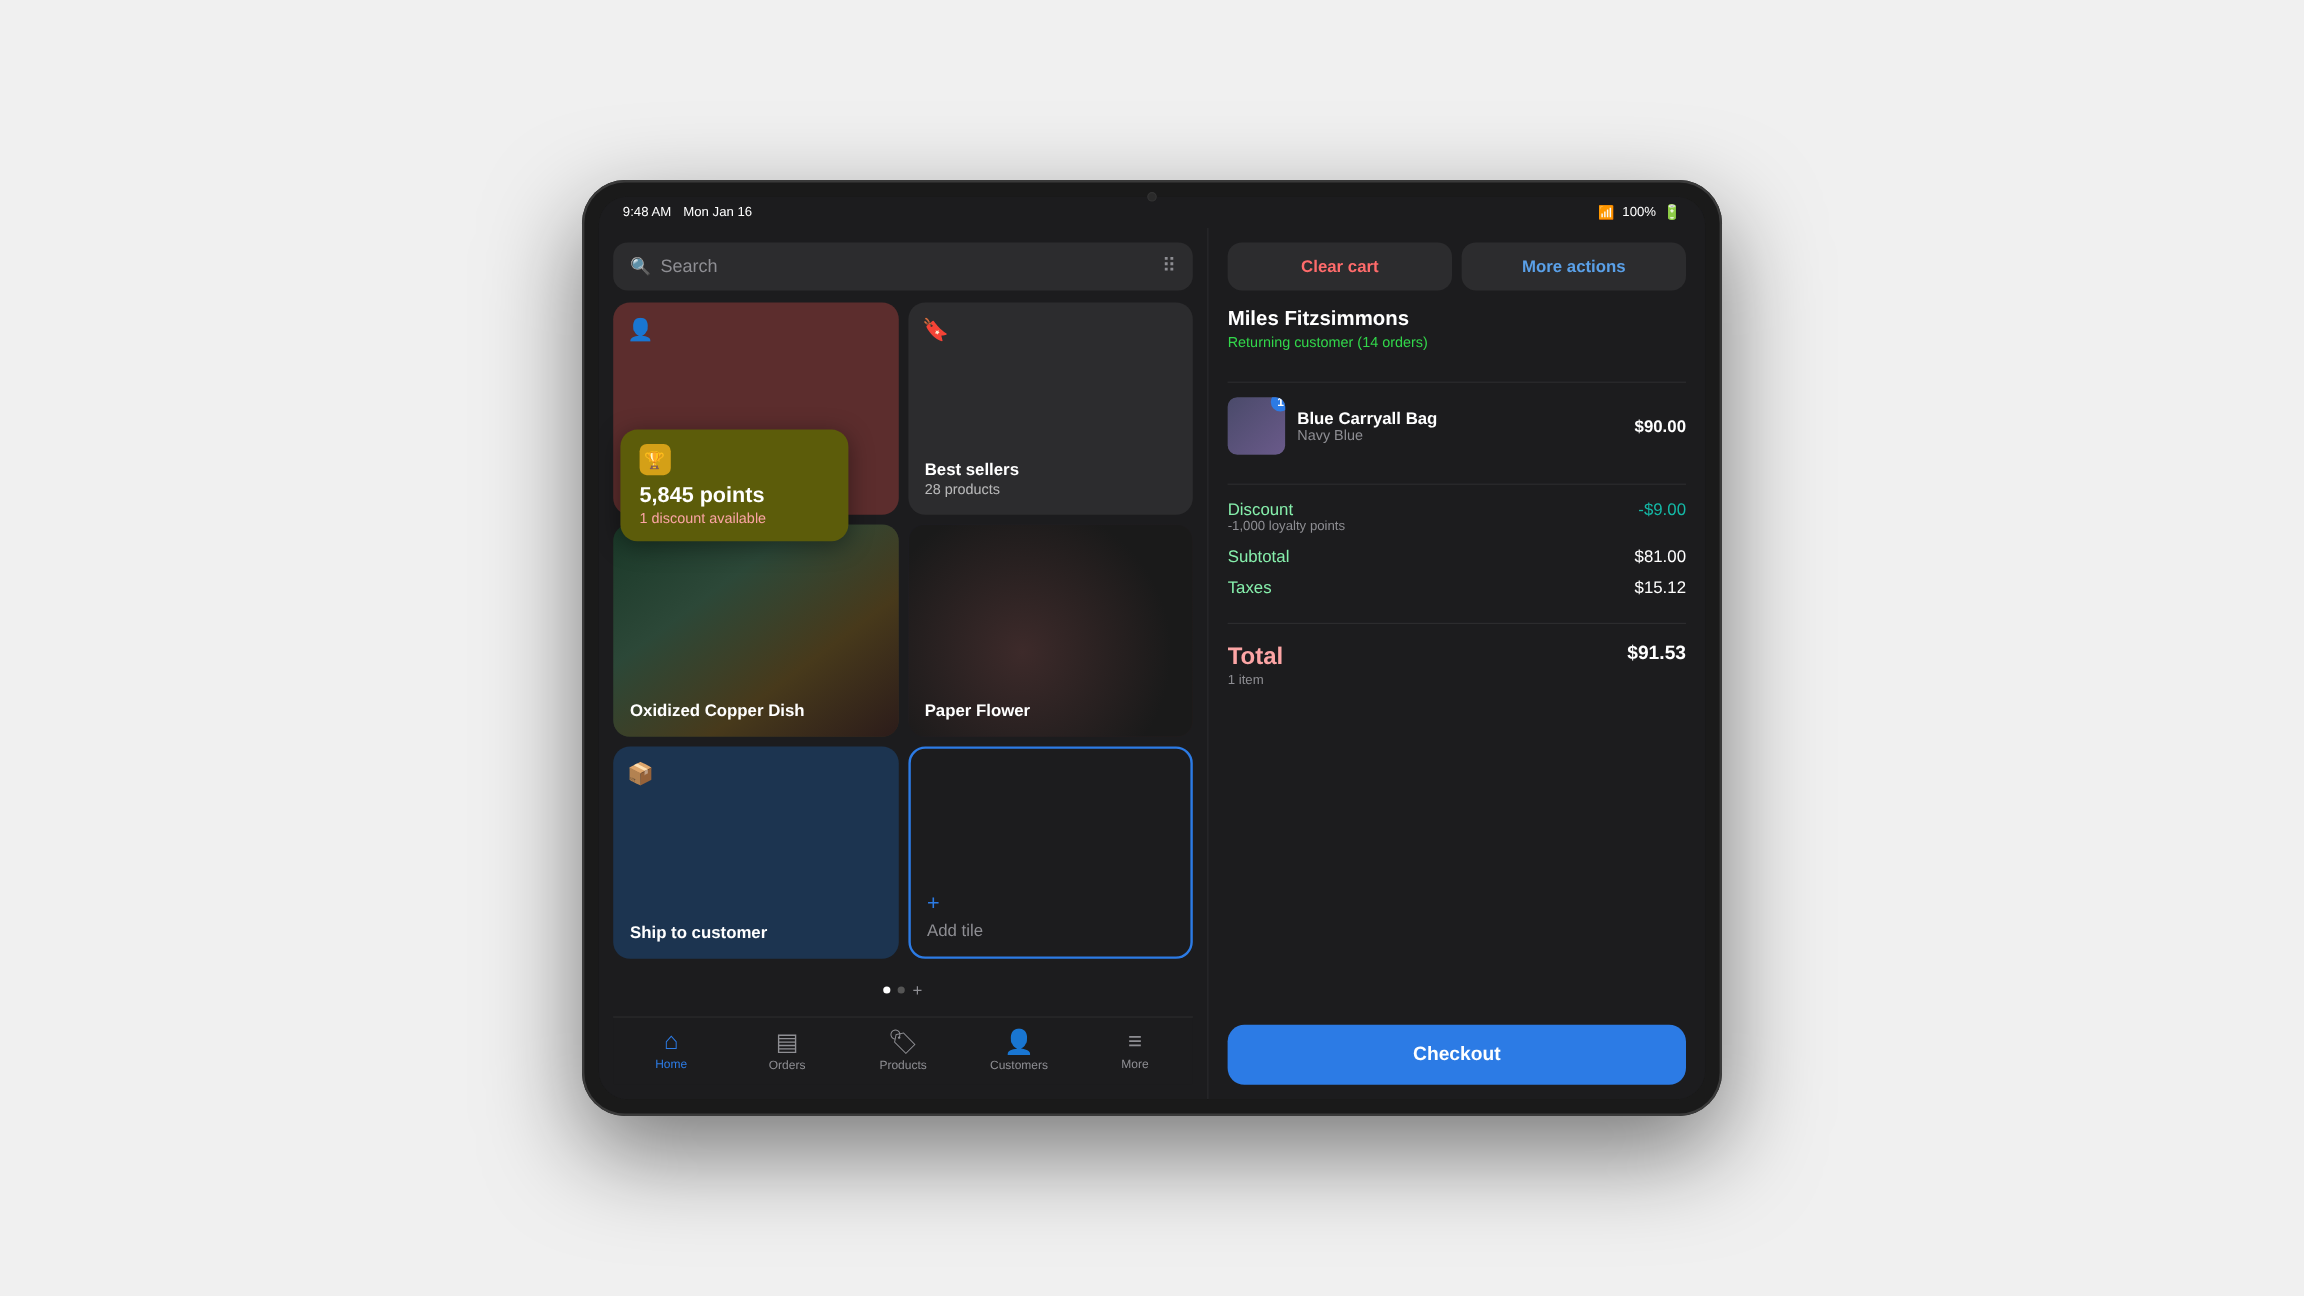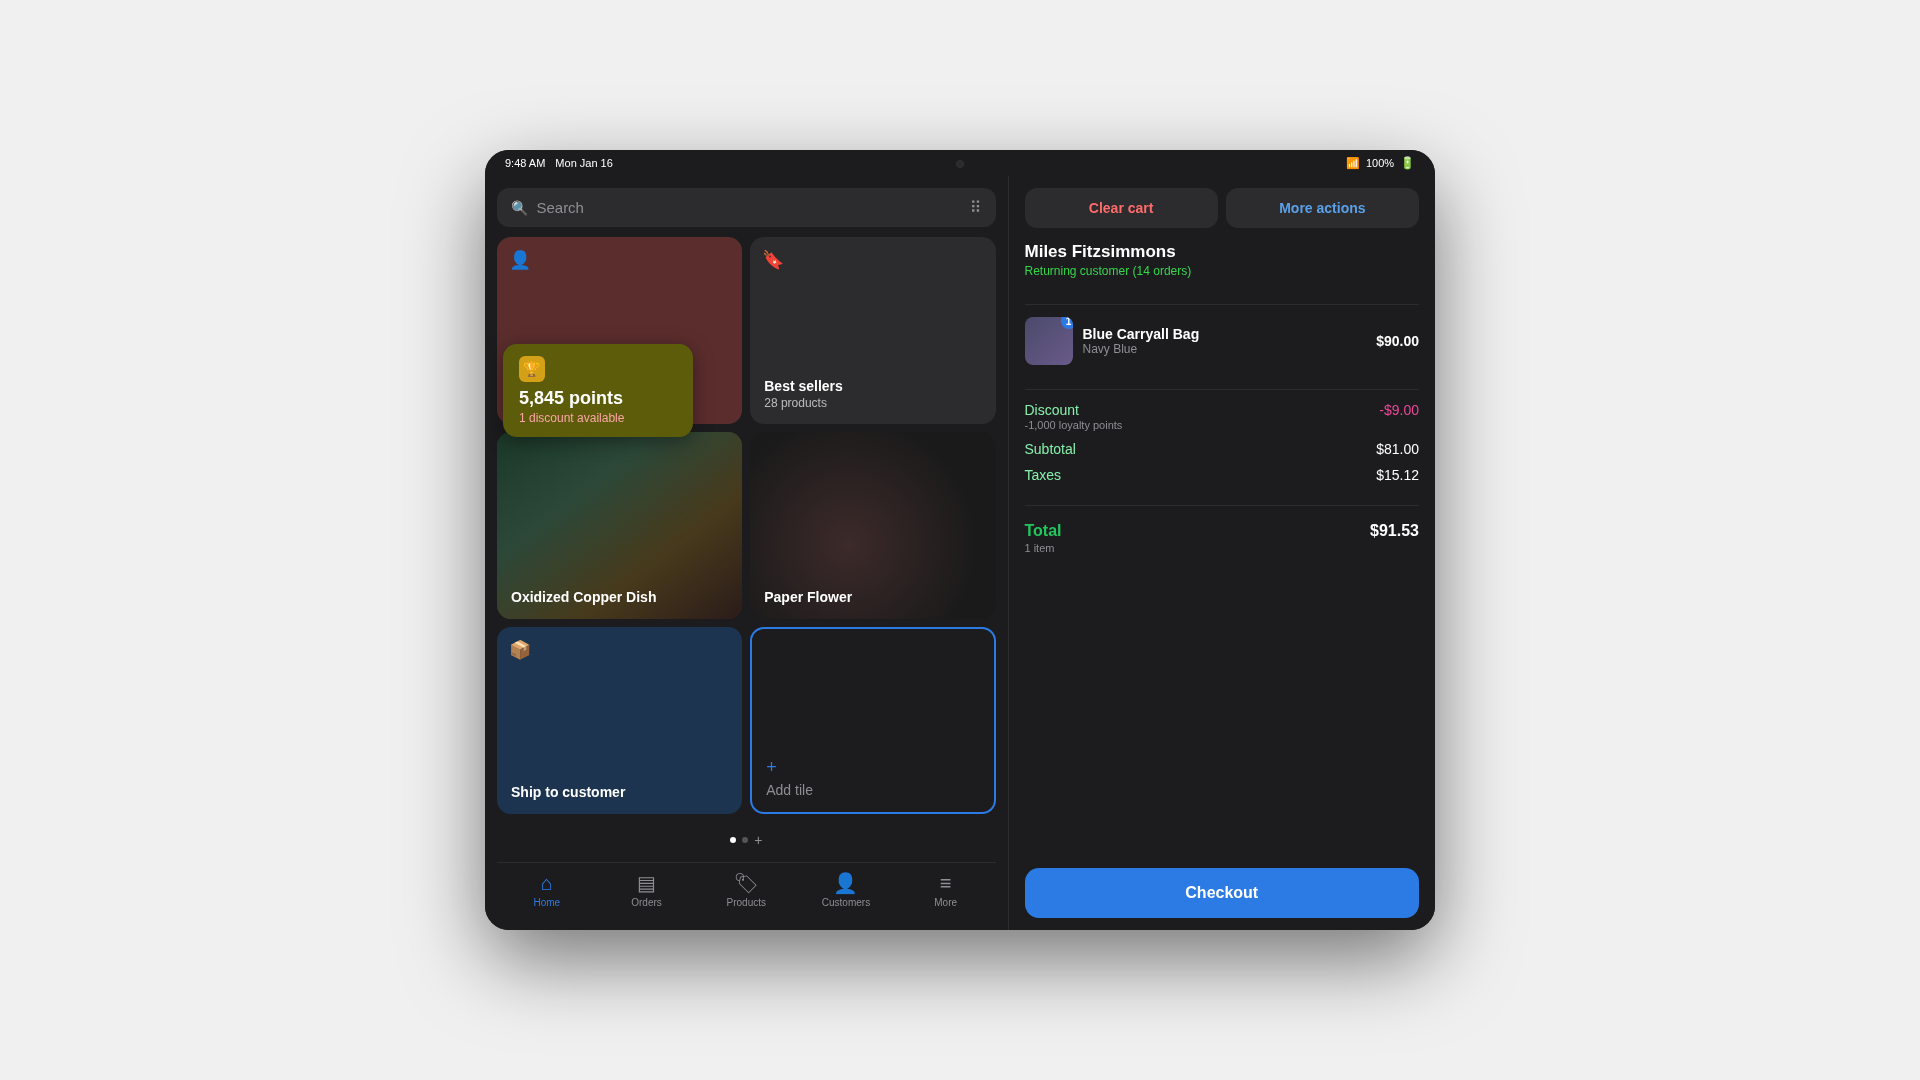--- a/index.html
+++ b/index.html
@@ -17,20 +17,21 @@
       width: 950px;
       height: 780px;
       background: #1a1a1a;
       border-radius: 36px;
       position: relative;
       box-shadow: 0 30px 80px rgba(0,0,0,0.5), inset 0 0 0 2px #3a3a3a;
       display: flex;
       flex-direction: column;
       align-items: center;
       justify-content: center;
+      padding: 14px;
     }
     .tablet-camera {
       position: absolute;
       top: 10px;
       left: 50%;
       transform: translateX(-50%);
       width: 8px;
       height: 8px;
       background: #2a2a2a;
       border-radius: 50%;
@@ -349,28 +350,28 @@
     }
     .price-row {
       display: flex;
       justify-content: space-between;
       align-items: flex-start;
       margin-bottom: 10px;
     }
     .price-label { font-size: 14px; color: #86efac; font-weight: 500; }
     .price-sublabel { font-size: 11px; color: #8e8e93; margin-top: 1px; }
     .price-amount { font-size: 14px; color: #fff; font-weight: 500; }
-    .price-discount { color: #ec4899; }
+    .price-discount { color: #14b8a6; }
     .total-row {
       display: flex;
       justify-content: space-between;
       align-items: flex-start;
       margin: 4px 0 14px 0;
     }
-    .total-label { font-size: 16px; color: #22c55e; font-weight: 700; }
+    .total-label { font-size: 20px; color: #fca5a5; font-weight: 700; }
     .total-sublabel { font-size: 11px; color: #8e8e93; margin-top: 2px; }
     .total-amount { font-size: 16px; color: #fff; font-weight: 700; }
     .btn-checkout {
       background: #2c7be5;
       border: none;
       border-radius: 14px;
       padding: 16px;
       color: #fff;
       font-size: 16px;
       font-weight: 700;

